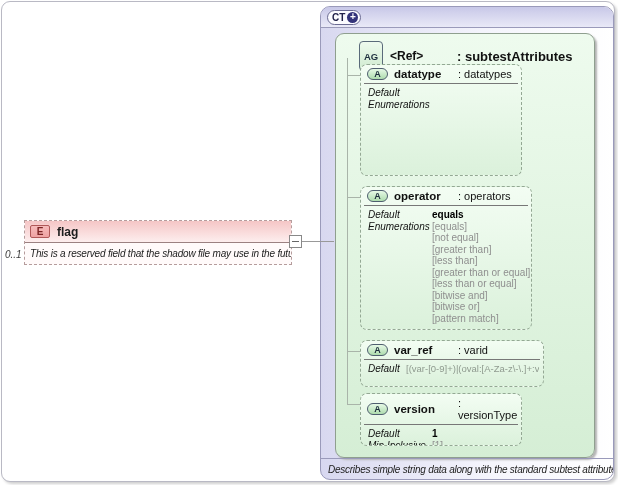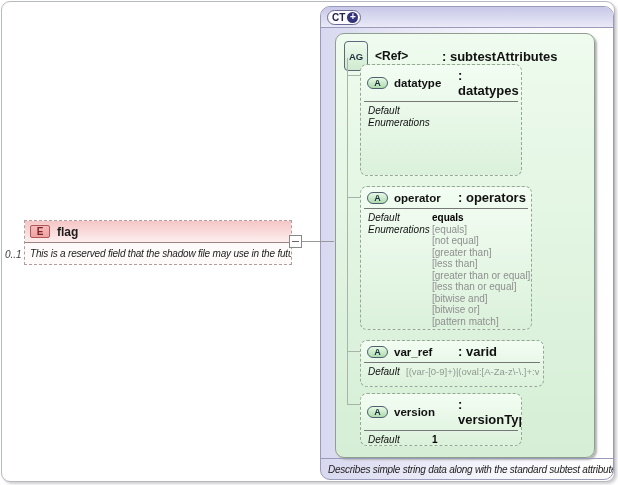--- a/index.html
+++ b/index.html
@@ -57,21 +57,21 @@
 
   
   #ag-box { position:absolute; left:14px; top:26px; width:260px; height:425px;
     border:1px solid #8f9f8f; border-radius:9px;
     background:linear-gradient(#eefbee,#d5eed5);
     box-shadow:2px 2px 2px #b4b4b4; }
   .ag-head { display:flex; align-items:center; gap:7px; padding:7px 0 0 8px; }
   .badge-ag { width:24px; height:30px; display:flex; align-items:center;
     justify-content:center; font-size:9.5px; font-weight:bold; color:#1e2e3e;
     background:linear-gradient(#eefaee,#cfeacf); border:1px solid #5a6a7a;
-    border-radius:4px; }
+    border-radius:4px;margin-left:15px; }
   .agname { font-size:12px; font-weight:bold; color:#111; min-width:60px; }
   .agtype { font-size:13px; font-weight:bold; color:#111; }
 
   
   .vline { position:absolute; width:1px; background:#a9b4a9; }
   #ag-vline { left:11px; top:24px; height:346px; }
   .stub { position:absolute; left:11px; width:13px; height:1px; background:#a9b4a9; }
 
   
   .attr { position:absolute; left:24px; border:1px dashed #94a894;
@@ -80,21 +80,21 @@
   #attr-datatype { top:30px;  width:162px; height:112px; }
   #attr-operator { top:152px; width:172px; height:144px; }
   #attr-varref   { top:306px; width:184px; height:47px; }
   #attr-version  { top:359px; width:162px; height:53px; }
   .attr-head { display:flex; align-items:center; gap:6px; padding:3px 4px 2px 6px; }
   .badge-a { width:21px; height:12px; flex:0 0 auto; display:flex;
     align-items:center; justify-content:center; font-size:9px; font-weight:bold;
     color:#1c2c3c; background:linear-gradient(#e6f9e6,#aedcae);
     border:1px solid #4e5e6e; border-radius:6px; }
   .aname { font-size:11.5px; font-weight:bold; color:#111; min-width:58px; }
-  .atype { font-size:13px; font-weight:bold; color:#111; }
+  .atype { font-size:11px; font-weight:normal; color:#111; }
   .asep { border-top:1px solid #777; margin:1px 3px 2px 3px; }
   .facets { display:flex; padding:1px 4px 2px 7px; font-size:10px;
     line-height:11.5px; }
   .fcol-labels { width:64px; flex:0 0 auto; }
   .fcol-labels.narrow { width:38px; }
   .flabel { font-style:italic; color:#111; white-space:nowrap; }
   .fcol-values { flex:1; min-width:0; }
   .fdefault { font-weight:bold; color:#000; }
   .fenum { color:#8f8f8f; white-space:nowrap; }
   .fpattern { color:#8f9a8f; font-size:9.5px; white-space:nowrap; overflow:hidden; }

